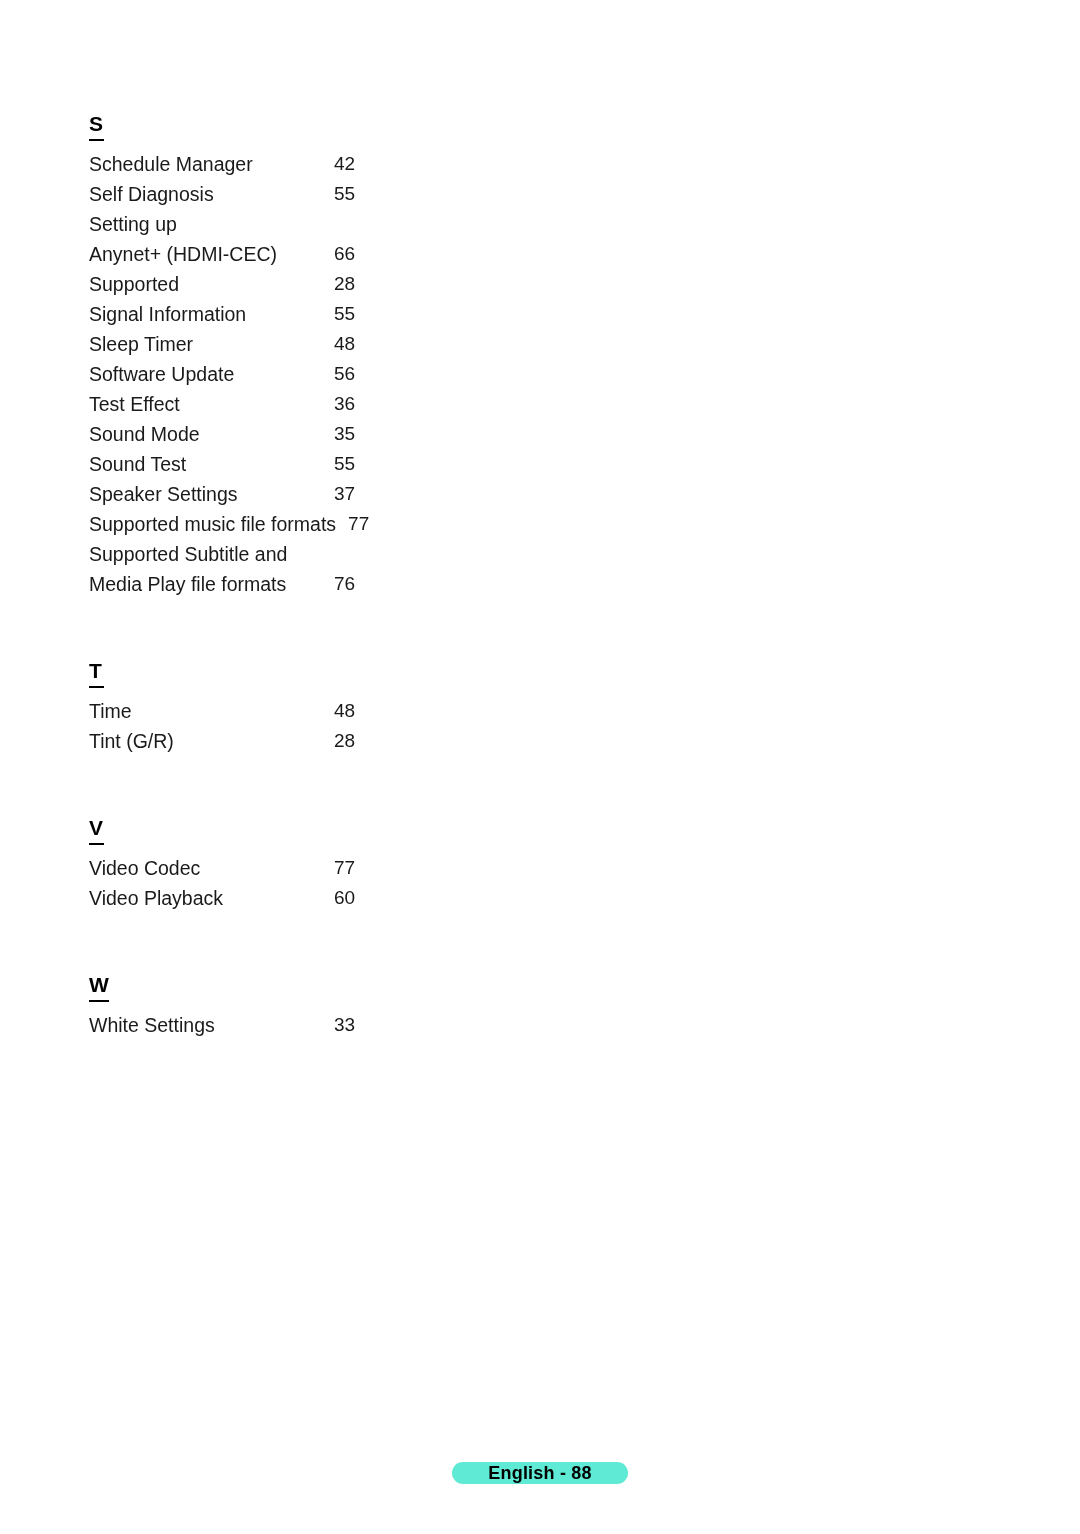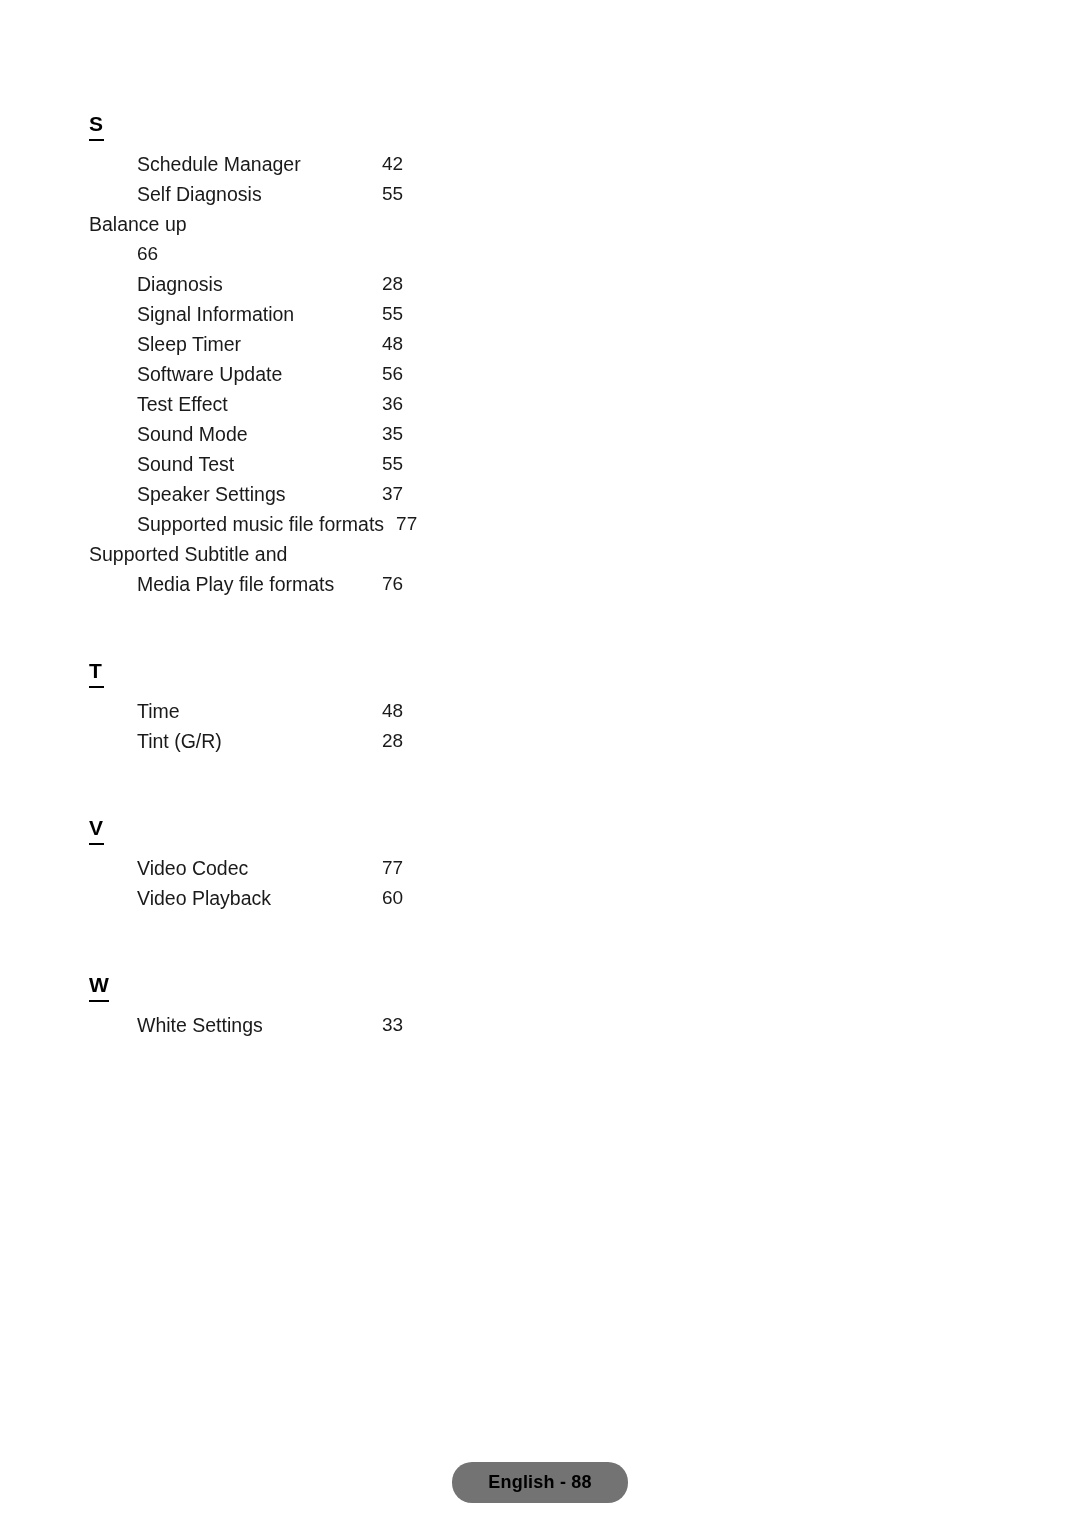--- a/index.html
+++ b/index.html
@@ -49,21 +49,20 @@
     min-width: 15px;
   }
 
   
   .entry {
     display: flex;
     align-items: flex-start;
     font-size: 19.5px;
     line-height: 30px;
     color: #1a1a1a;
-    margin-left: 48px;
   }
 
   .entry-title {
     width: 245px;
     flex: 0 0 245px;
     white-space: nowrap;
     font-size: 19.5px;
     line-height: 30px;
   }
 
@@ -87,22 +86,22 @@
     color: #1a1a1a;
     white-space: nowrap;
   }
 
   
   .footer-badge {
     position: absolute;
     left: 452px;
     top: 1462px;
     width: 176px;
-    height: 41px;
-    background: #737373;
+    height: 22px;
+    background: #5eead4;
     border-radius: 20px;
     display: flex;
     align-items: center;
     justify-content: center;
   }
 
   .footer-badge-label {
     font-size: 18px;
     font-weight: bold;
     color: #000;
@@ -114,24 +113,25 @@
 
 <div class="page">
 
   <div class="index-body" id="sections-root">
       <div class="section"><div class="section-letter">S</div><div class="entry">
           <span class="entry-title">Schedule Manager</span>
           <span class="entry-page">42</span>
         </div><div class="entry">
           <span class="entry-title">Self Diagnosis</span>
           <span class="entry-page">55</span>
-        </div><div class="entry-cont">Balance up</div><div class="entry">
+        </div><div class="entry-cont">Setting up</div><div class="entry">
+          <span class="entry-title">Anynet+ (HDMI-CEC)</span>
           <span class="entry-page">66</span>
         </div><div class="entry">
-          <span class="entry-title">Diagnosis</span>
+          <span class="entry-title">Supported</span>
           <span class="entry-page">28</span>
         </div><div class="entry">
           <span class="entry-title">Signal Information</span>
           <span class="entry-page">55</span>
         </div><div class="entry">
           <span class="entry-title">Sleep Timer</span>
           <span class="entry-page">48</span>
         </div><div class="entry">
           <span class="entry-title">Software Update</span>
           <span class="entry-page">56</span>

